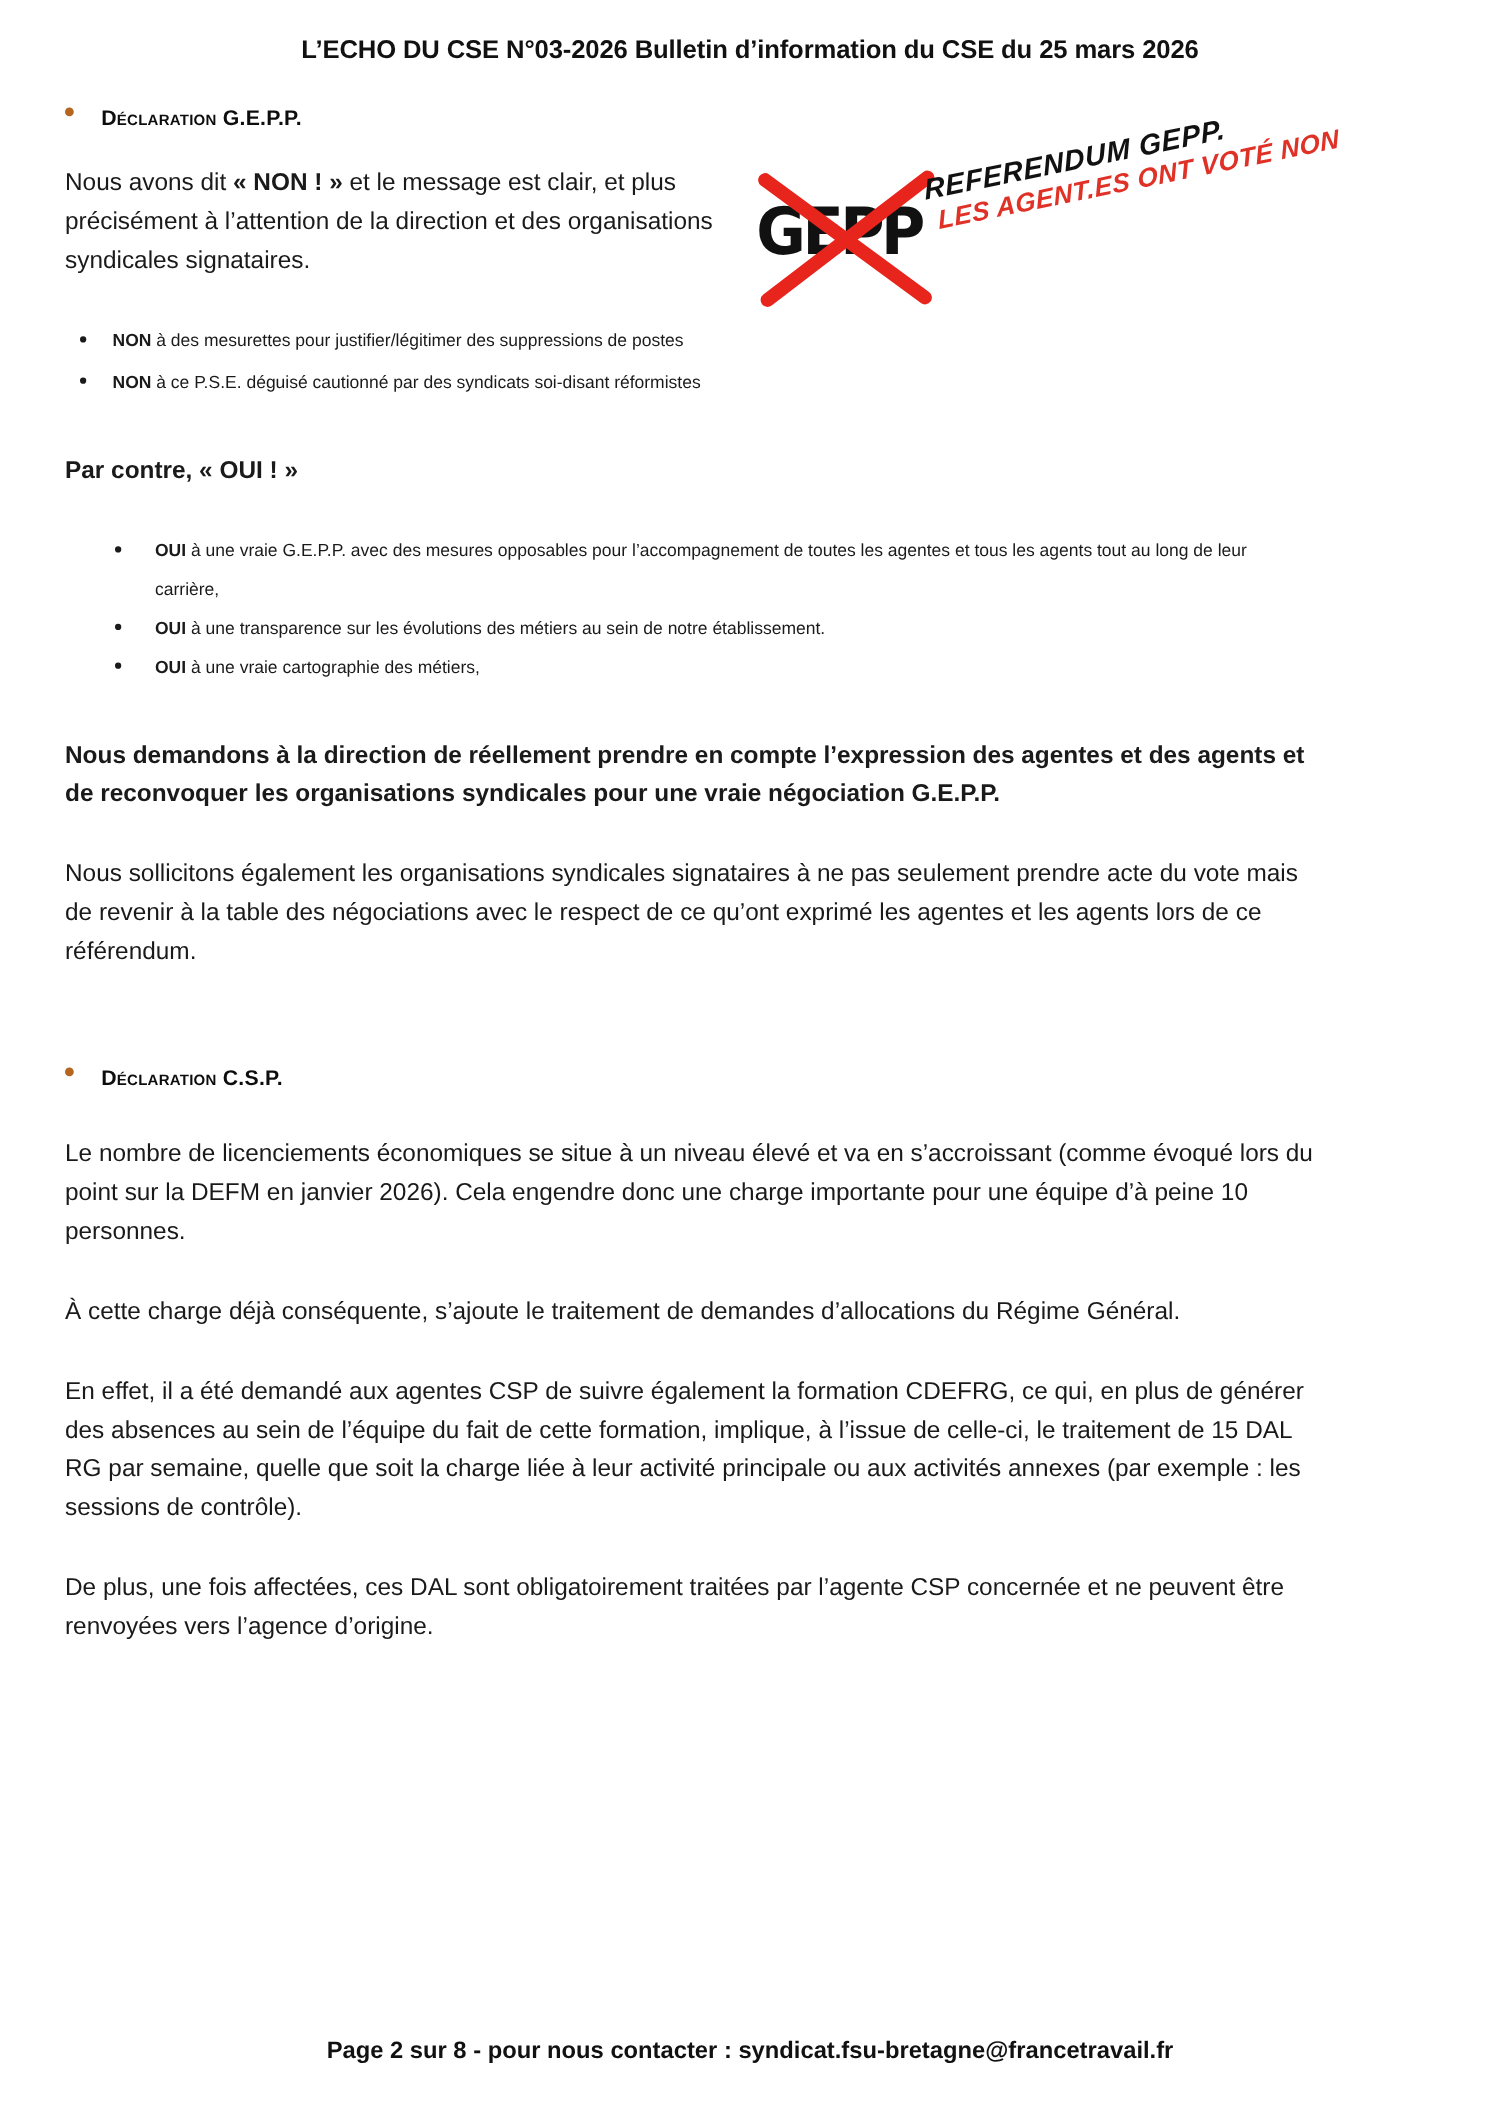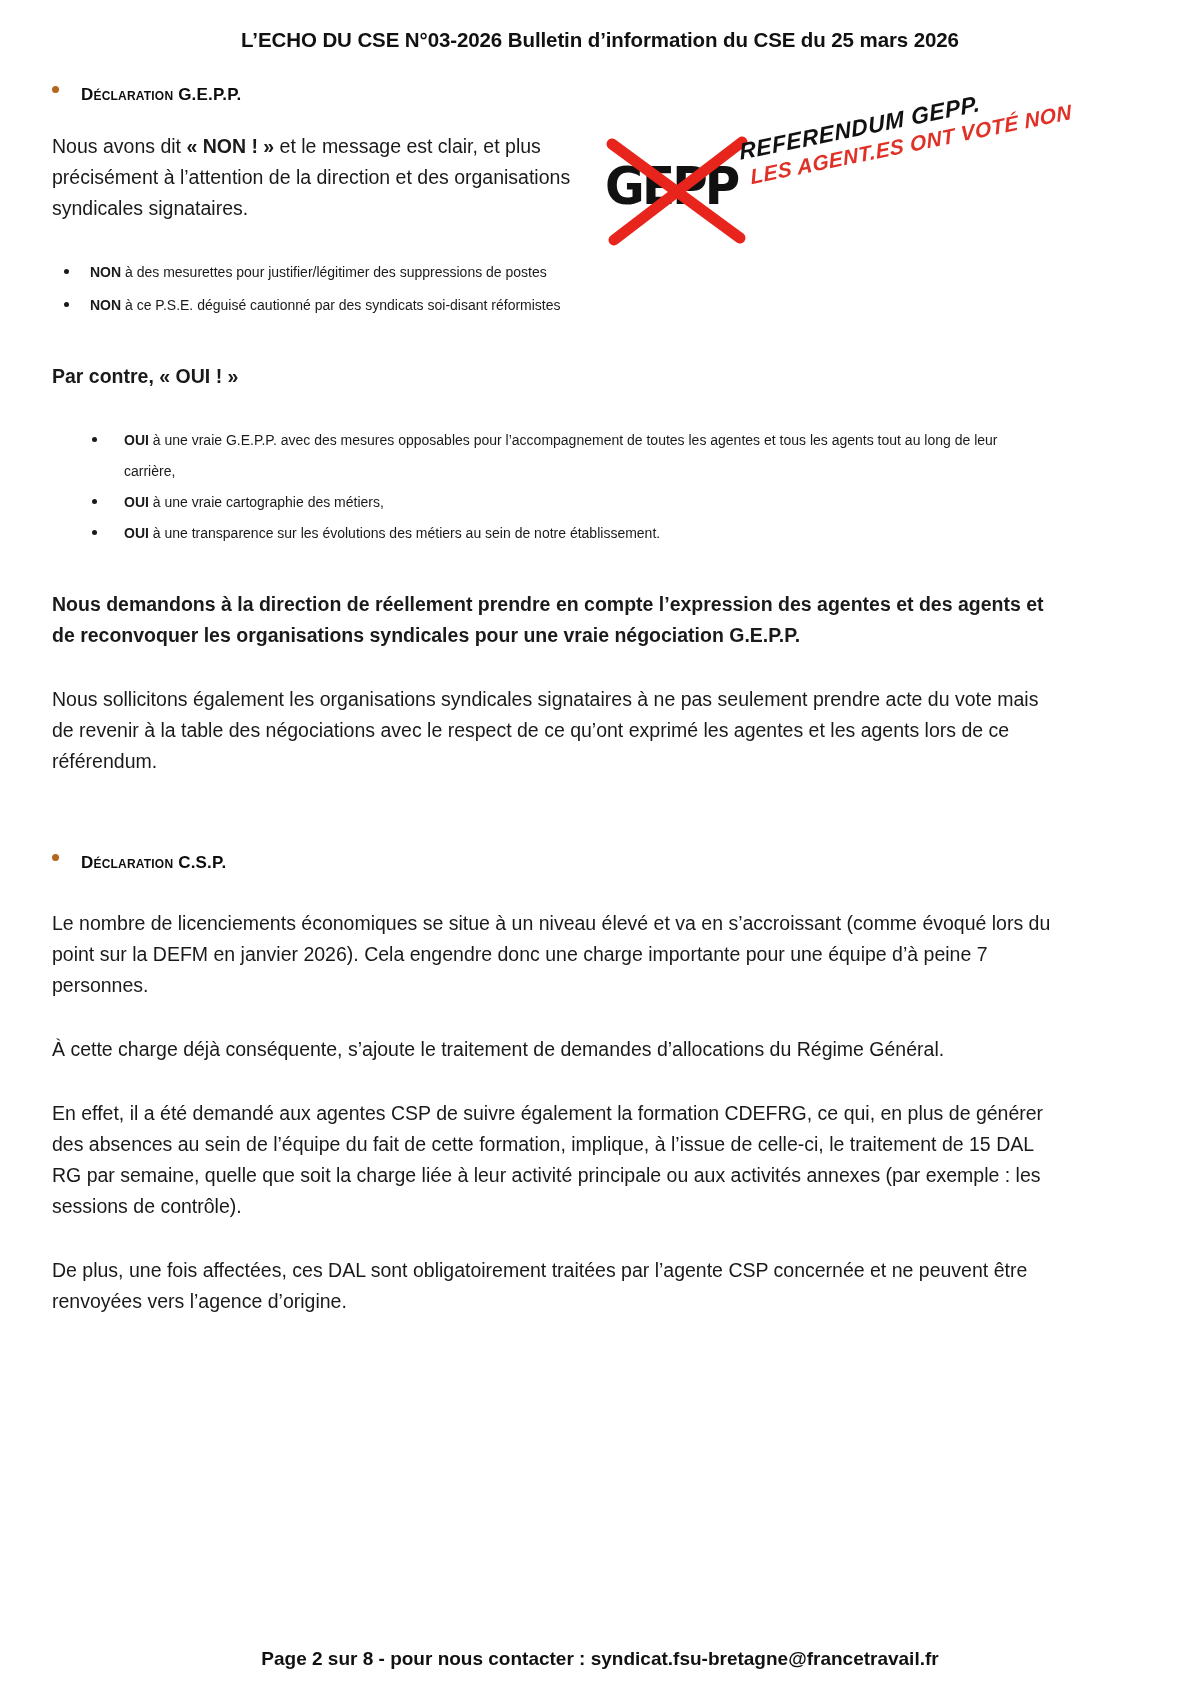--- a/index.html
+++ b/index.html
@@ -194,21 +194,21 @@
     white-space: nowrap;
     line-height: 1.15;
     margin-top: 2px;
     margin-left: 6px;
     transform: skewX(-6deg);
   }
 
   
   .doc-footer {
     position: absolute;
-    bottom: 26px;
+    bottom: 44px;
     left: 0;
     width: 1200px;
     text-align: center;
     font-size: 19px;
     font-weight: 700;
     color: #111111;
   }
 </style>
 </head>
 <body>
@@ -250,42 +250,42 @@
     </ul>
 
     <div class="gap-md"></div>
 
     <p class="para bold">Par contre, « OUI ! »</p>
 
     <div class="gap-sm"></div>
 
     <ul class="bullets oui-list">
       <li><span class="dot"></span><b>OUI</b><span> à une vraie G.E.P.P. avec des mesures opposables pour l’accompagnement de toutes les agentes et tous les agents tout au long de leur carrière,</span></li>
+      <li><span class="dot"></span><b>OUI</b><span> à une transparence sur les évolutions des métiers au sein de notre établissement.</span></li>
       <li><span class="dot"></span><b>OUI</b><span> à une vraie cartographie des métiers,</span></li>
-      <li><span class="dot"></span><b>OUI</b><span> à une transparence sur les évolutions des métiers au sein de notre établissement.</span></li>
     </ul>
 
     <div class="gap-md"></div>
 
     <p class="para bold">Nous demandons à la direction de réellement prendre en compte l’expression des agentes et des agents et de reconvoquer les organisations syndicales pour une vraie négociation G.E.P.P.</p>
 
     <div class="gap-sm"></div>
 
     <p class="para">Nous sollicitons également les organisations syndicales signataires à ne pas seulement prendre acte du vote mais de revenir à la table des négociations avec le respect de ce qu’ont exprimé les agentes et les agents lors de ce référendum.</p>
 
     <div class="gap-lg"></div>
 
     <div class="section-heading">
       <span class="sq-bullet"></span>
       <span class="sh-text">Déclaration C.S.P.</span>
     </div>
 
     <div class="gap-md"></div>
 
-    <p class="para">Le nombre de licenciements économiques se situe à un niveau élevé et va en s’accroissant (comme évoqué lors du point sur la DEFM en janvier 2026). Cela engendre donc une charge importante pour une équipe d’à peine 7 personnes.</p>
+    <p class="para">Le nombre de licenciements économiques se situe à un niveau élevé et va en s’accroissant (comme évoqué lors du point sur la DEFM en janvier 2026). Cela engendre donc une charge importante pour une équipe d’à peine 10 personnes.</p>
     <div class="gap-sm"></div>
     <p class="para">À cette charge déjà conséquente, s’ajoute le traitement de demandes d’allocations du Régime Général.</p>
     <div class="gap-sm"></div>
     <p class="para">En effet, il a été demandé aux agentes CSP de suivre également la formation CDEFRG, ce qui, en plus de générer des absences au sein de l’équipe du fait de cette formation, implique, à l’issue de celle-ci, le traitement de 15 DAL RG par semaine, quelle que soit la charge liée à leur activité principale ou aux activités annexes (par exemple : les sessions de contrôle).</p>
     <div class="gap-sm"></div>
     <p class="para">De plus, une fois affectées, ces DAL sont obligatoirement traitées par l’agente CSP concernée et ne peuvent être renvoyées vers l’agence d’origine.</p>
     <div class="gap-sm"></div>
 
   </div>
 

